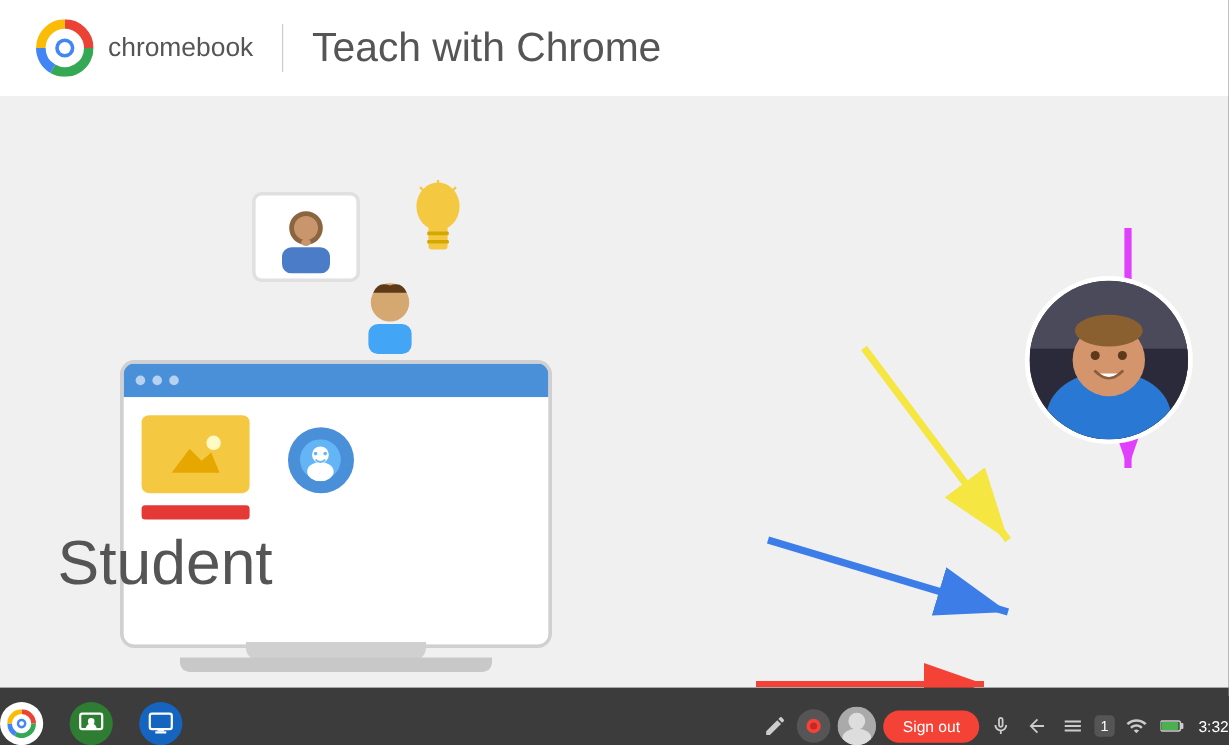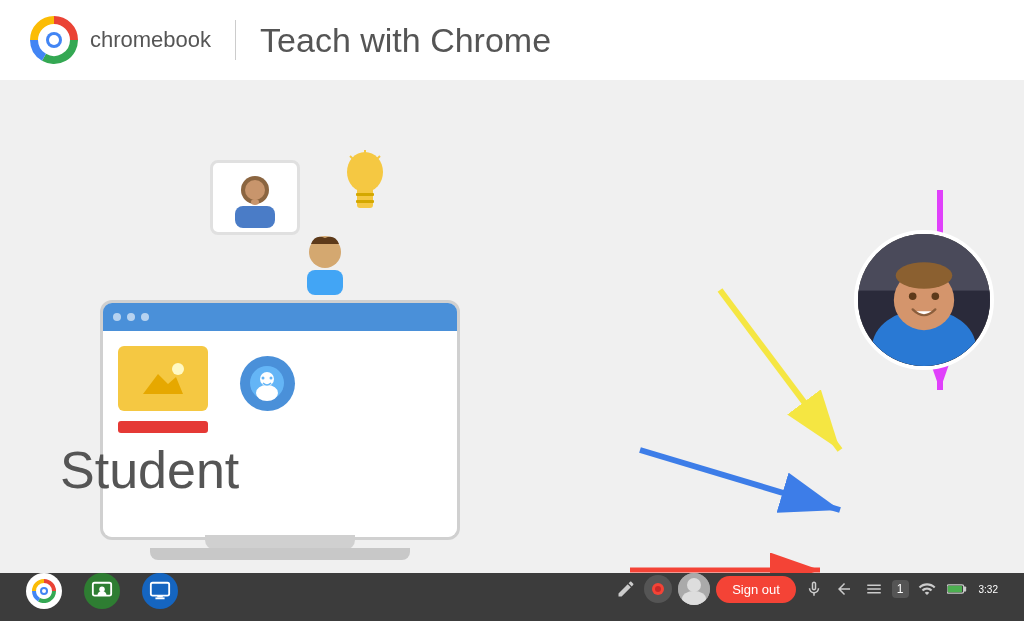--- a/index.html
+++ b/index.html
@@ -178,21 +178,21 @@
       position: absolute;
       top: 10px;
       left: 300px;
       font-size: 48px;
     }
 
     
     .student-text {
       position: absolute;
       bottom: 60px;
-      left: 20px;
+      left: 8px;
       font-size: 52px;
       font-weight: 300;
       color: #555;
     }
 
     
     .user-avatar {
       position: absolute;
       right: 30px;
       top: 150px;
@@ -209,22 +209,22 @@
 
     
     .taskbar {
       position: absolute;
       bottom: 0;
       left: 0;
       right: 0;
       height: 48px;
       background: #3c3c3c;
       display: flex;
-      align-items: flex-start;
-      padding: 0 26px;
+      align-items: flex-end;
+      padding: 0 0;
       gap: 22px;
     }
 
     .taskbar-icon {
       width: 36px;
       height: 36px;
       border-radius: 50%;
       display: flex;
       align-items: center;
       justify-content: center;
@@ -260,21 +260,21 @@
       display: flex;
       align-items: center;
       justify-content: center;
       width: 24px;
       height: 24px;
       cursor: pointer;
     }
 
     .time-display {
       color: white;
-      font-size: 10px;
+      font-size: 13px;
       font-weight: 500;
       margin-left: 4px;
     }
 
     
     .svg-arrows {
       position: absolute;
       top: 80px;
       left: 0;
       right: 0;

